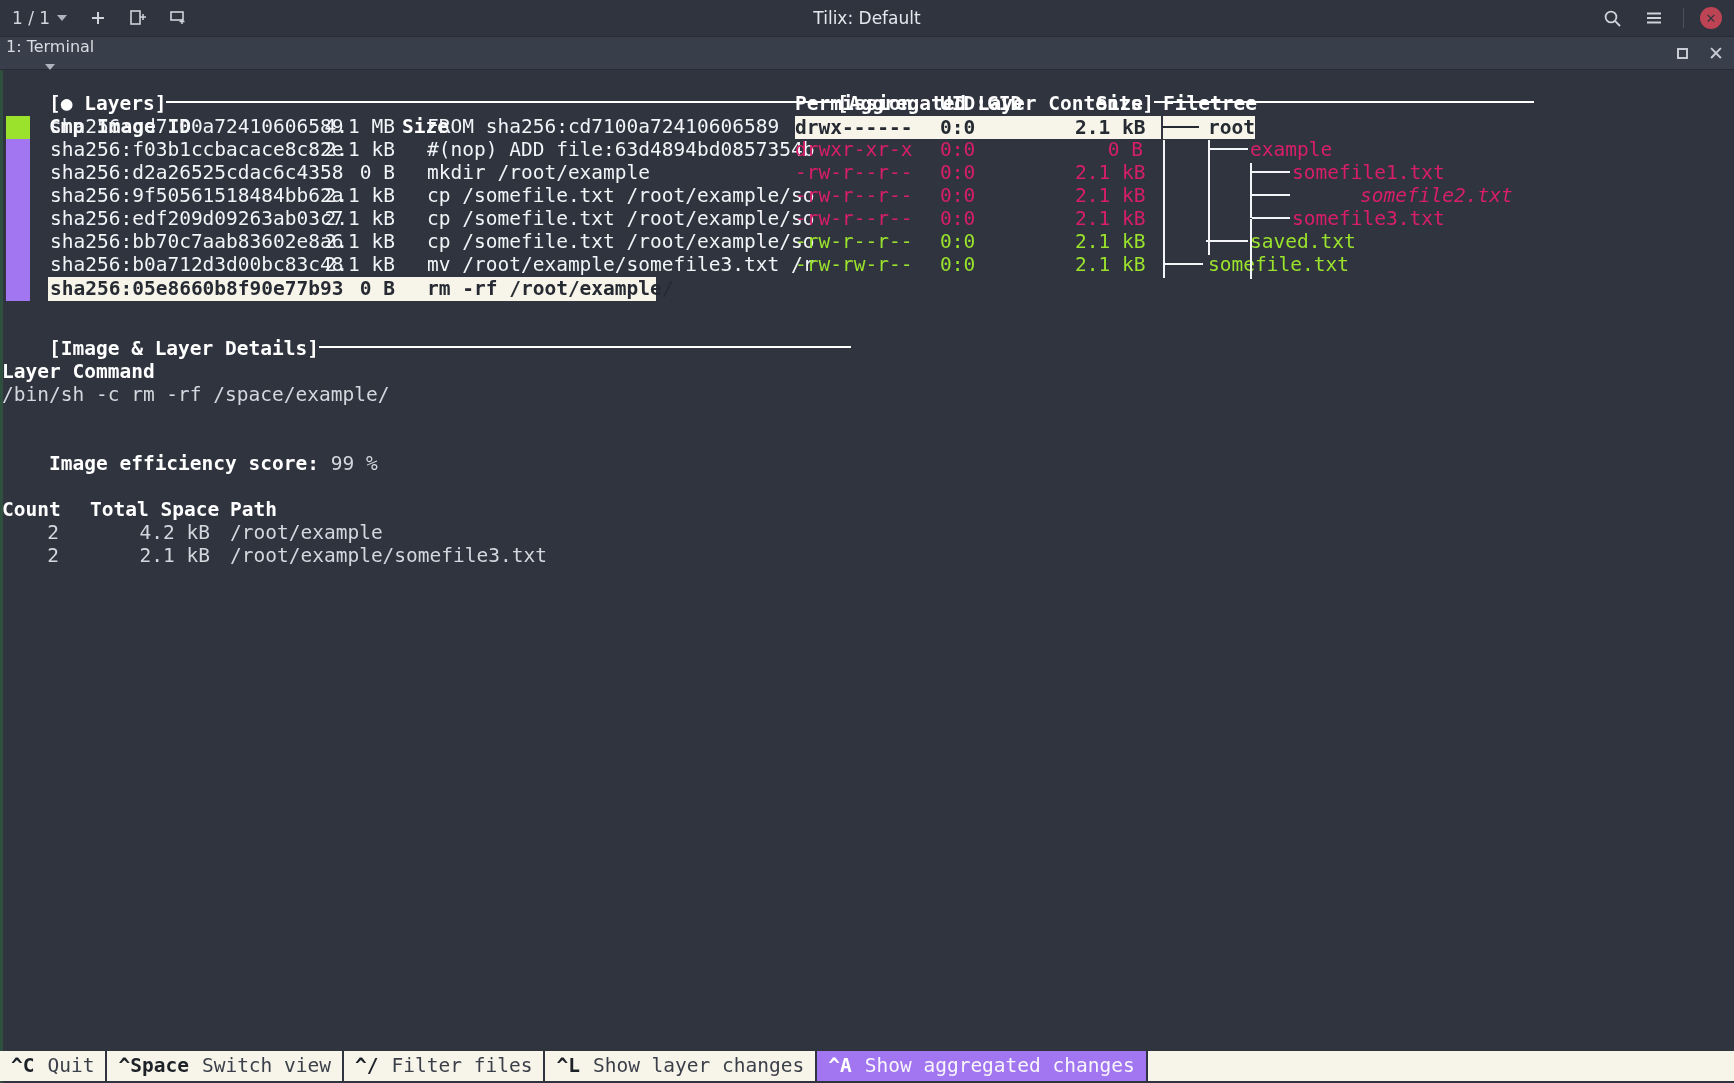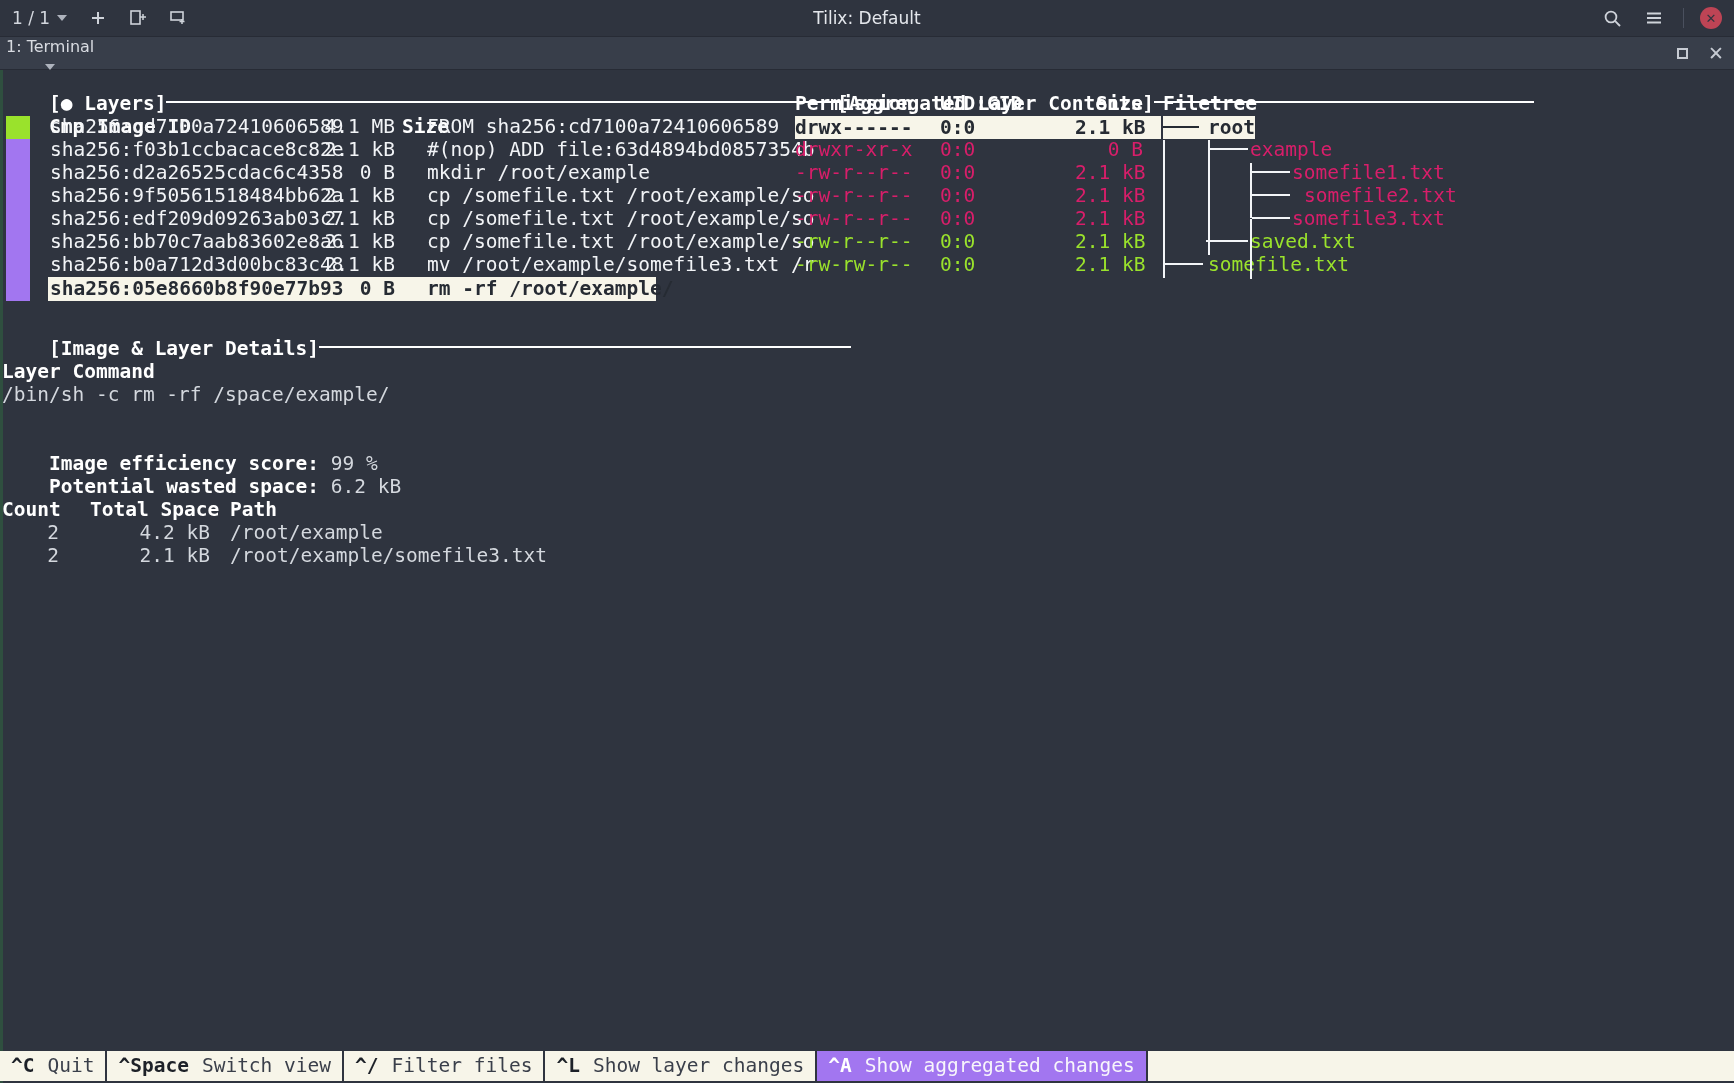--- a/index.html
+++ b/index.html
@@ -301,21 +301,21 @@
   <div class="row removed" style="left:1250px; top:69px;">example</div>
 
   <div class="row removed" style="left:795px; top:92px;">-rw-r--r--</div>
   <div class="row removed" style="left:940px; top:92px;">0:0</div>
   <div class="row removed" style="left:1075px; top:92px; width:68px; text-align:right;">2.1 kB</div>
   <div class="row removed" style="left:1292px; top:92px;">somefile1.txt</div>
 
   <div class="row removed" style="left:795px; top:115px;">-rw-r--r--</div>
   <div class="row removed" style="left:940px; top:115px;">0:0</div>
   <div class="row removed" style="left:1075px; top:115px; width:68px; text-align:right;">2.1 kB</div>
-  <div class="row removed" style="left:1304px; top:115px;">somefile2.txt</div>
+  <div class="row removed" style="left:1360px; top:115px;font-style:italic;">somefile2.txt</div>
 
   <div class="row removed" style="left:795px; top:138px;">-rw-r--r--</div>
   <div class="row removed" style="left:940px; top:138px;">0:0</div>
   <div class="row removed" style="left:1075px; top:138px; width:68px; text-align:right;">2.1 kB</div>
   <div class="row removed" style="left:1292px; top:138px;">somefile3.txt</div>
 
   <div class="row added" style="left:795px; top:161px;">-rw-r--r--</div>
   <div class="row added" style="left:940px; top:161px;">0:0</div>
   <div class="row added" style="left:1075px; top:161px; width:68px; text-align:right;">2.1 kB</div>
   <div class="row added" style="left:1250px; top:161px;">saved.txt</div>
@@ -342,23 +342,20 @@
   <div class="row" style="left:2px; top:245px;">
     <span class="pane-title">[Image &amp; Layer Details]</span><span class="rule" style="width:532px;"></span>
   </div>
 
   <div class="row colhead" style="left:2px; top:291px;">Layer Command</div>
   <div class="row dim" style="left:2px; top:314px;">/bin/sh -c rm -rf /space/example/</div>
 
   <div class="row" style="left:2px; top:360px;">
     <span class="colhead">Image efficiency score:</span><span class="dim"> </span><span class="dim">99 %</span>
   </div>
-  <div class="row" style="left:2px; top:383px;">
-    <span class="colhead">Potential wasted space:</span><span class="dim"> </span><span class="dim">6.2 kB</span>
-  </div>
 
   <div class="row colhead" style="left:2px; top:429px;">Count</div>
   <div class="row colhead" style="left:90px; top:429px;">Total Space</div>
   <div class="row colhead" style="left:230px; top:429px;">Path</div>
 
   <div class="row dim" style="left:2px; top:452px; width:57px; text-align:right;">2</div>
   <div class="row dim" style="left:90px; top:452px; width:120px; text-align:right;">4.2 kB</div>
   <div class="row dim" style="left:230px; top:452px;">/root/example</div>
 
   <div class="row dim" style="left:2px; top:475px; width:57px; text-align:right;">2</div>

